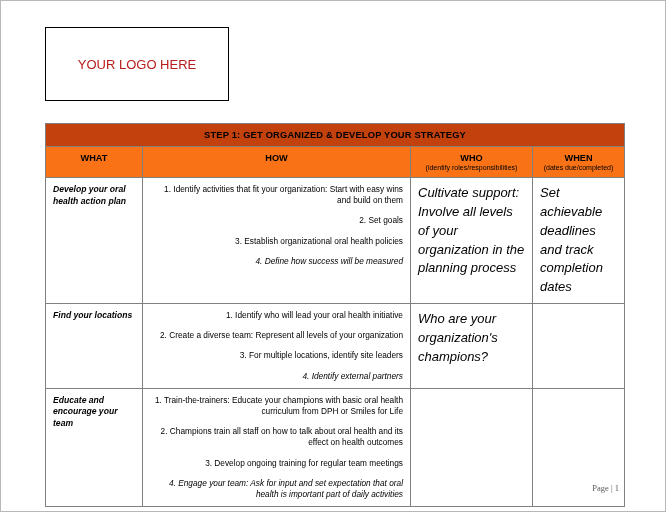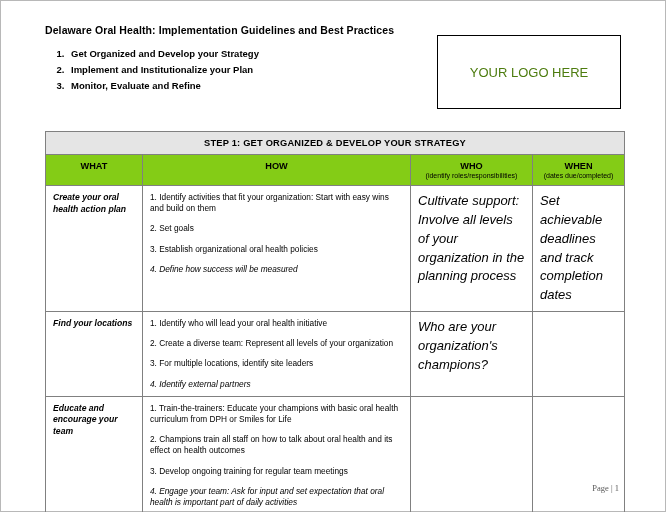--- a/index.html
+++ b/index.html
@@ -55,45 +55,45 @@
     padding-left: 4px;
   }
   .logo-box {
     width: 182px;
     height: 72px;
     border: 1px solid #000;
     display: flex;
     align-items: center;
     justify-content: center;
     font-size: 13px;
-    color: #4d7c0f;
+    color: #b91c1c;
     flex: 0 0 auto;
-    margin-top: 16px;
+    margin-top: 8px;
   }
   table.grid {
     width: 100%;
     border-collapse: collapse;
     margin-top: 22px;
     table-layout: fixed;
   }
   table.grid td, table.grid th {
     border: 1px solid #808080;
     vertical-align: top;
     padding: 6px 7px;
   }
   .banner {
-    background: #e5e5e5;
+    background: #c2410c;
     text-align: center;
     font-weight: bold;
     font-size: 9.3px;
     padding: 6px 4px;
     letter-spacing: 0.2px;
   }
   .colhead {
-    background: #84cc16;
+    background: #f97316;
     text-align: center;
     font-weight: bold;
     font-size: 9.2px;
     padding: 5px 4px 6px 4px;
     vertical-align: middle;
   }
   .colhead .sub {
     display: block;
     font-weight: normal;
     font-size: 7px;
@@ -104,20 +104,21 @@
     font-weight: bold;
     font-size: 8.6px;
     vertical-align: middle;
     padding-left: 8px;
     line-height: 1.35;
   }
   .how-cell {
     font-size: 8.3px;
     line-height: 1.35;
     padding-top: 9px;
+    text-align: right;
   }
   .how-cell .item {
     margin-bottom: 9px;
   }
   .how-cell .item:last-child {
     margin-bottom: 0;
     font-style: italic;
   }
   .who-cell, .when-cell {
     font-style: italic;
@@ -142,28 +143,20 @@
     font-family: Liberation Serif, serif;
   }
 </style>
 </head>
 <body>
 
 <div class="page">
   <div class="content">
 
     <div class="header-row">
-      <div class="header-left">
-        <div class="doc-title">Delaware Oral Health: Implementation Guidelines and Best Practices</div>
-        <ol class="steps">
-          <li>Get Organized and Develop your Strategy</li>
-          <li>Implement and Institutionalize your Plan</li>
-          <li>Monitor, Evaluate and Refine</li>
-        </ol>
-      </div>
       <div class="logo-box">
         <span>YOUR LOGO HERE</span>
       </div>
     </div>
 
     <table class="grid">
       <colgroup>
         <col class="col-what">
         <col class="col-how">
         <col class="col-who">
@@ -180,21 +173,21 @@
             <span>WHO</span>
             <span class="sub">(identify roles/responsibilities)</span>
           </td>
           <td class="colhead">
             <span>WHEN</span>
             <span class="sub">(dates due/completed)</span>
           </td>
         </tr>
 
         <tr class="r1">
-          <td class="what-cell">Create your oral health action plan</td>
+          <td class="what-cell">Develop your oral health action plan</td>
           <td class="how-cell">
             <div class="item">1. Identify activities that fit your organization: Start with easy wins and build on them</div>
             <div class="item">2. Set goals</div>
             <div class="item">3. Establish organizational oral health policies</div>
             <div class="item">4. Define how success will be measured</div>
           </td>
           <td class="who-cell">Cultivate support: Involve all levels of your organization in the planning process</td>
           <td class="when-cell">Set achievable deadlines and track completion dates</td>
         </tr>
 

